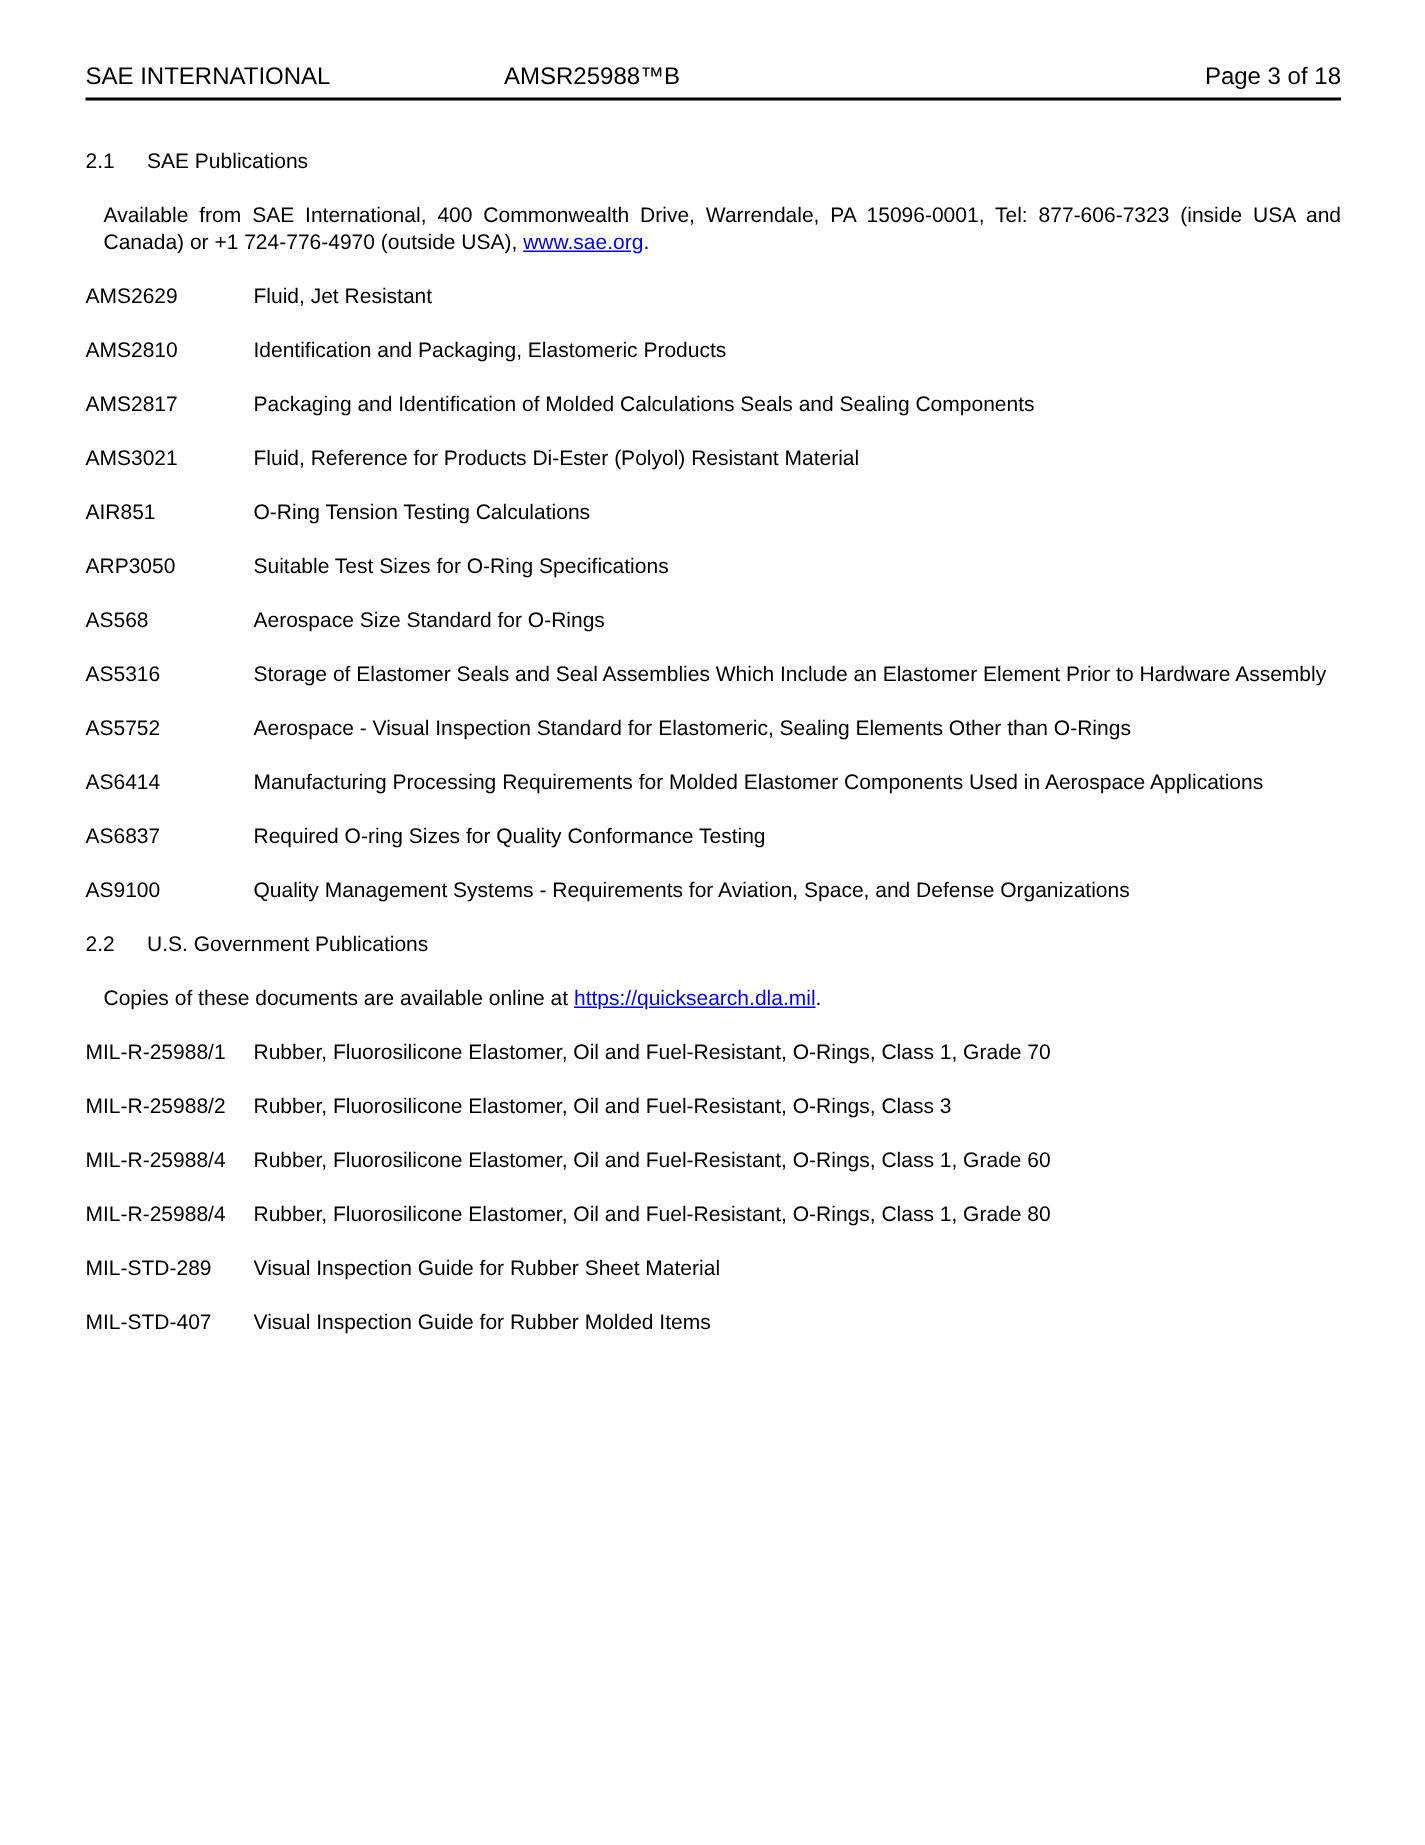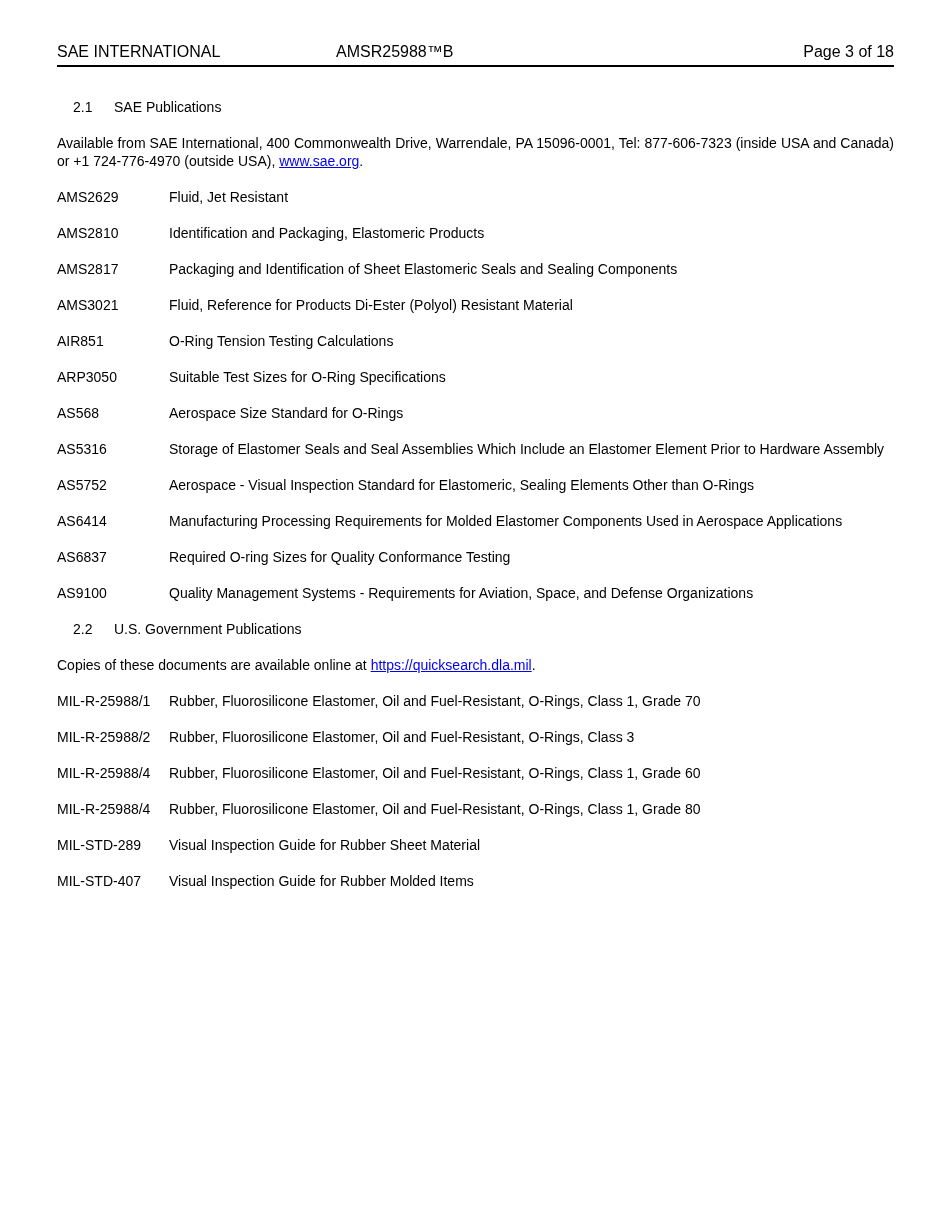--- a/index.html
+++ b/index.html
@@ -20,23 +20,23 @@
     align-items: baseline;
     font-size: 16px;
     line-height: 20px;
     border-bottom: 2px solid #000000;
     padding-bottom: 3px;
   }
   .hdr-left  { flex: 1; text-align: left; }
   .hdr-center{ flex: 1; text-align: left; }
   .hdr-right { flex: 1; text-align: right; }
   .content { margin-top: 31px; }
-  .sec-heading { margin: 0 0 18px 16px; }
+  .sec-heading { margin: 0 0 18px 0; }
   .sec-num { display: inline-block; width: 41px; }
-  .para { margin: 0 0 18px 0; text-align: justify; }
+  .para { margin: 0 0 18px 12px; text-align: justify; }
   .ref-row { display: flex; margin: 0 0 18px 0; }
   .ref-code { flex: 0 0 112px; width: 112px; }
   .ref-desc { flex: 1; text-align: justify; }
   .link { color: #0000EE; text-decoration: underline; cursor: pointer; }
 </style>
 </head>
 <body>
 
 <div class="page">
 
@@ -57,21 +57,21 @@
     <div class="ref-row">
       <div class="ref-code">AMS2629</div>
       <div class="ref-desc">Fluid, Jet Resistant</div>
     </div>
     <div class="ref-row">
       <div class="ref-code">AMS2810</div>
       <div class="ref-desc">Identification and Packaging, Elastomeric Products</div>
     </div>
     <div class="ref-row">
       <div class="ref-code">AMS2817</div>
-      <div class="ref-desc">Packaging and Identification of Sheet Elastomeric Seals and Sealing Components</div>
+      <div class="ref-desc">Packaging and Identification of Molded Calculations Seals and Sealing Components</div>
     </div>
     <div class="ref-row">
       <div class="ref-code">AMS3021</div>
       <div class="ref-desc">Fluid, Reference for Products Di-Ester (Polyol) Resistant Material</div>
     </div>
     <div class="ref-row">
       <div class="ref-code">AIR851</div>
       <div class="ref-desc">O-Ring Tension Testing Calculations</div>
     </div>
     <div class="ref-row">

